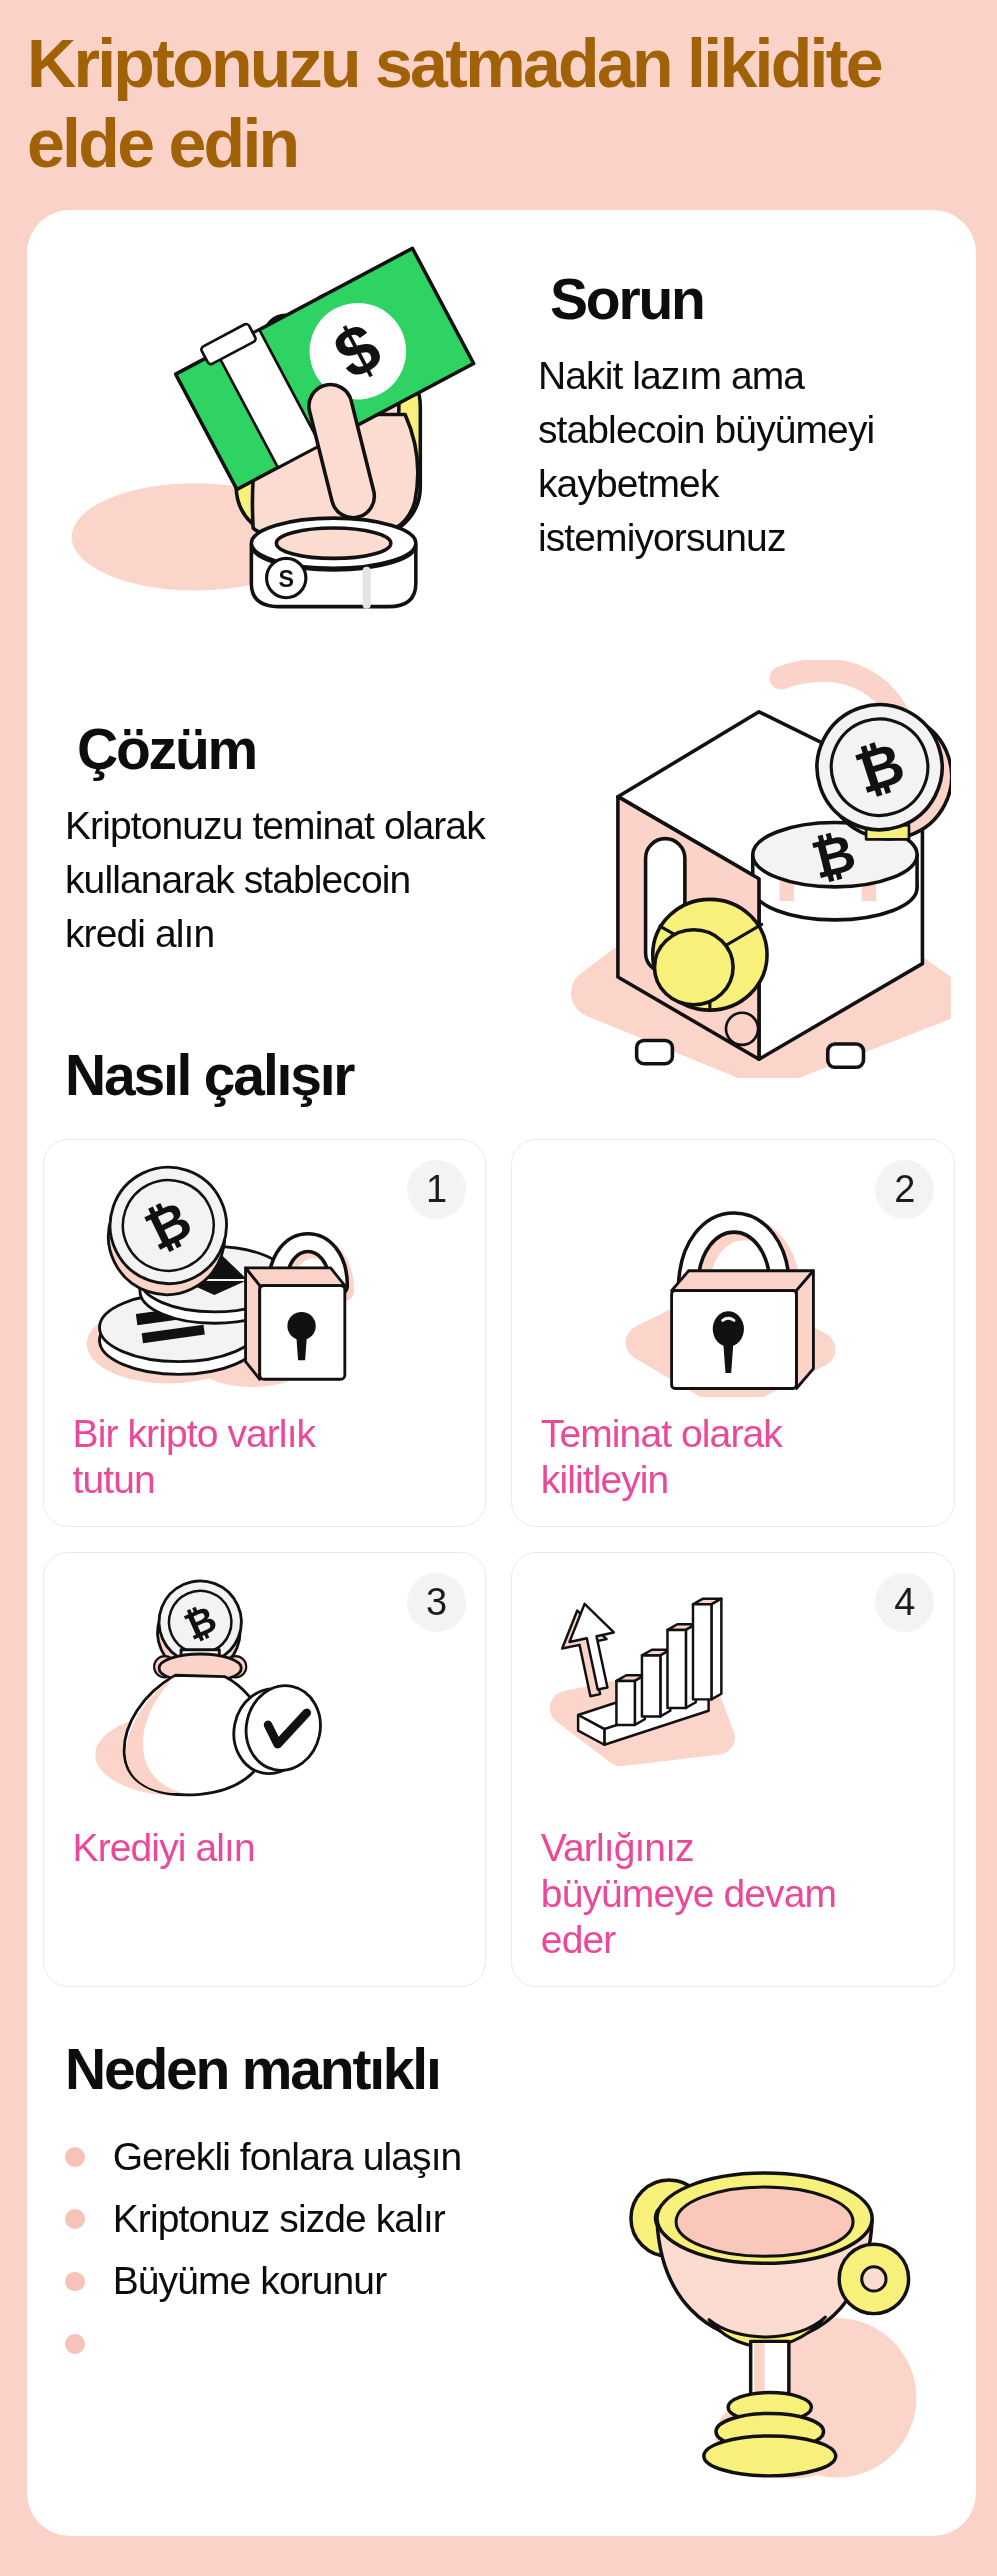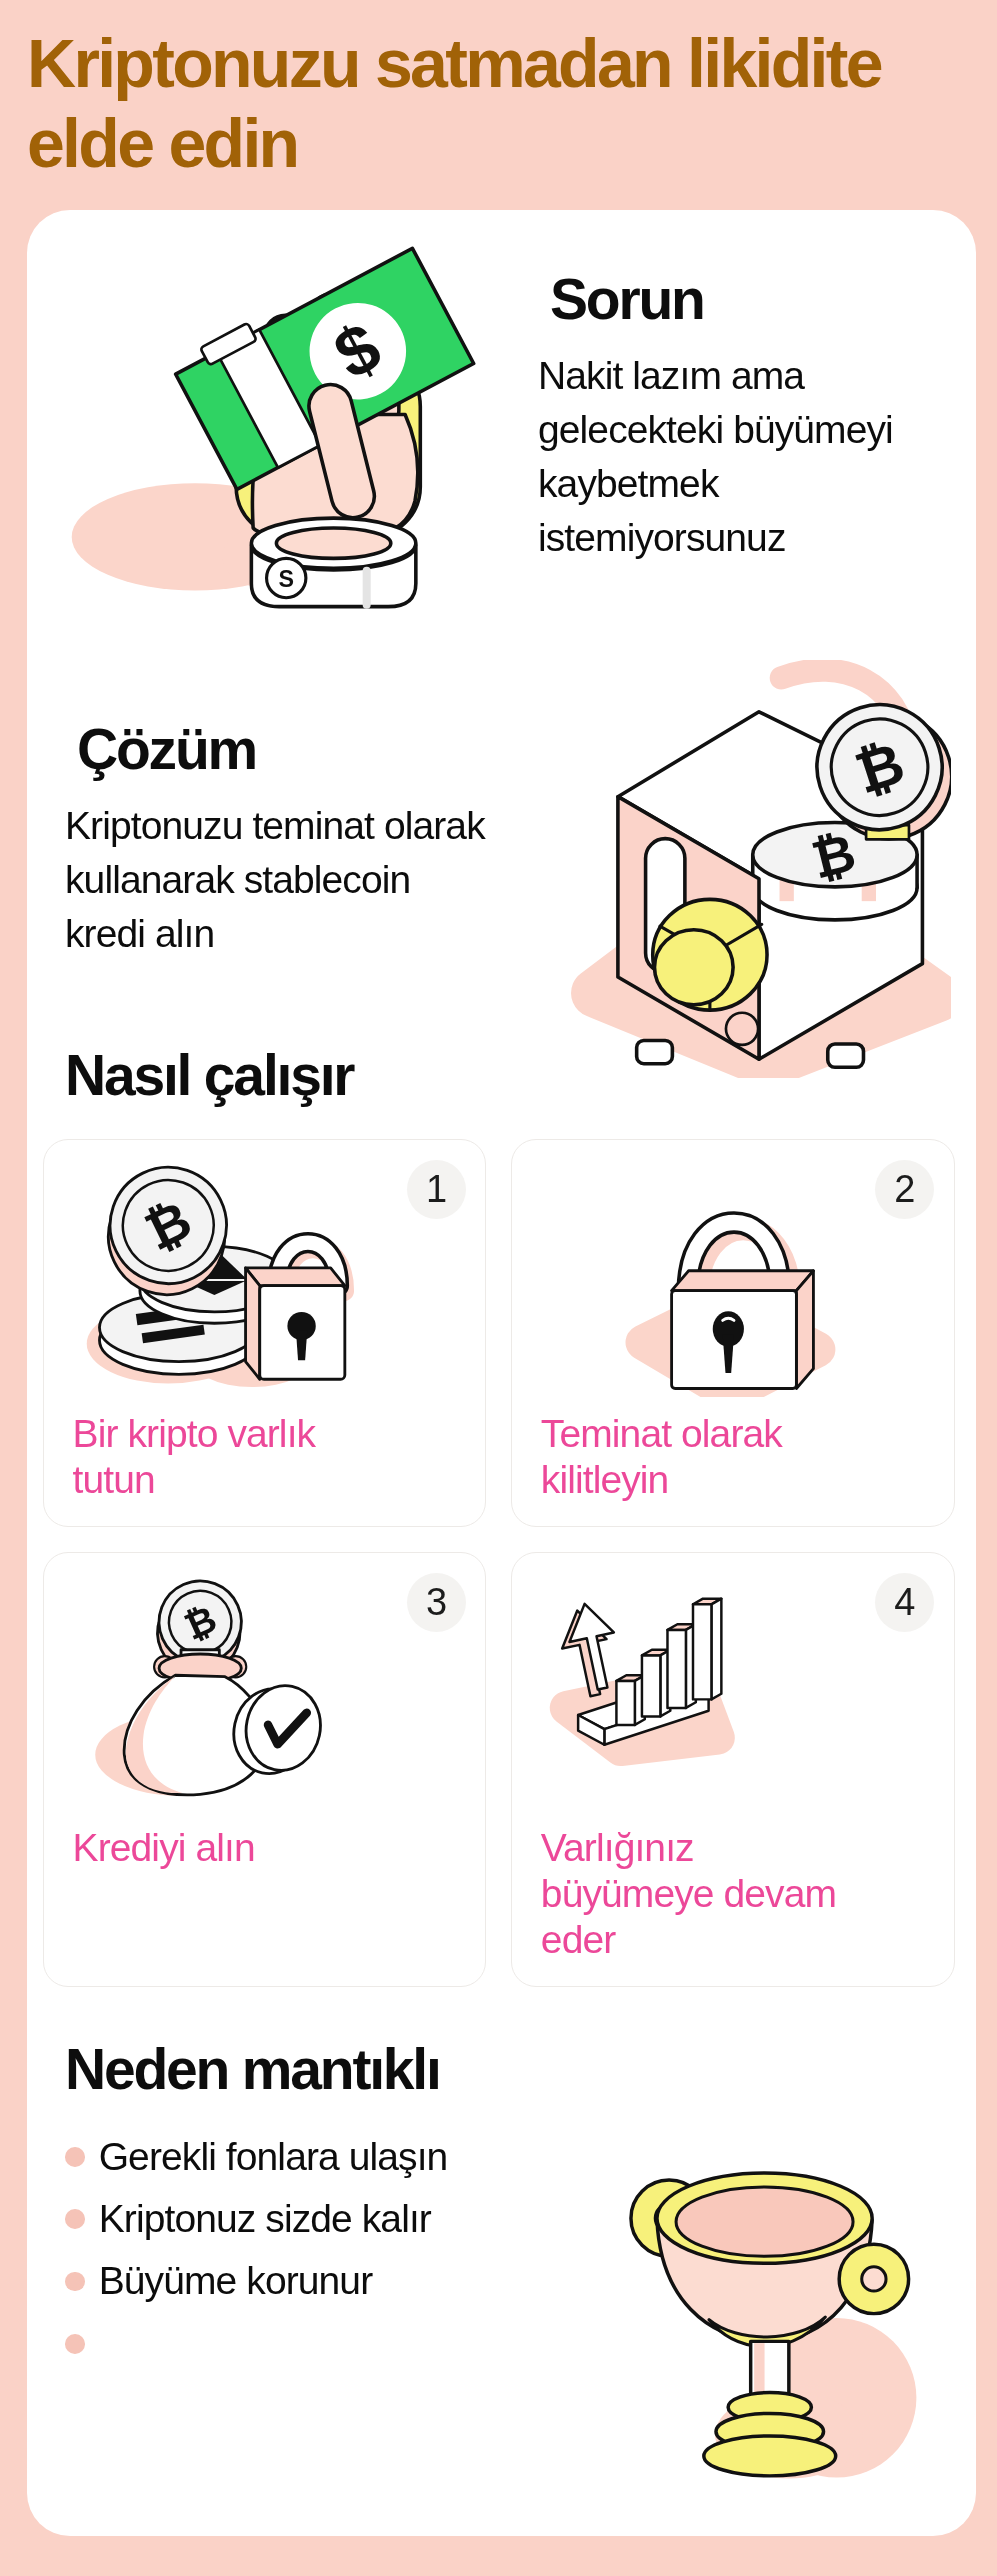--- a/index.html
+++ b/index.html
@@ -56,21 +56,21 @@
   .badge{
     position:absolute;top:19.7px;right:19.7px;width:59px;height:59px;border-radius:50%;
     background:#F4F3F1;display:flex;align-items:center;justify-content:center;
     font-size:38px;font-weight:500;color:#1c1c1c;letter-spacing:-0.9px;
   }
   
   .why-h{margin:50px 0 0 38px;}
   .why-row{display:flex;justify-content:space-between;margin:25px 30px 0 38px;}
   .bullets{list-style:none;margin:7.2px 0 0 0;padding:0;}
   .bullet{
-    display:flex;align-items:flex-start;gap:14px;margin-bottom:14.3px;
+    display:flex;align-items:flex-start;gap:28px;margin-bottom:14.3px;
     font-size:39px;line-height:48px;letter-spacing:-0.9px;color:#0c0c0c;
   }
   .dot{flex:none;width:19.7px;height:19.7px;border-radius:50%;background:#F5C3B7;margin-top:14.3px;}
   .trophy-box{flex:none;width:295px;height:370px;margin:-12.5px 27px 0 0;}
   svg{display:block;}
   svg text{font-family:"Liberation Sans",sans-serif;font-weight:bold;fill:#111;}
 </style>
 </head>
 <body>
 
@@ -103,21 +103,21 @@
           <path d="M223,349 L223,392 Q223,418 254,418 L376,418 Q407,418 407,392 L407,349 A92,28 0 0 1 223,349 Z" fill="#fff" stroke="#111" stroke-width="4"></path>
           <line x1="352" y1="378" x2="352" y2="416" stroke="#E4E4E4" stroke-width="9"></line>
           <circle cx="262" cy="386" r="22" fill="#fff" stroke="#111" stroke-width="3.5"></circle>
           <text x="262" y="396" font-size="26" text-anchor="middle">S</text>
         </g>
       </svg>
     </div>
     <div class="sorun-text">
       <h2 class="h2">Sorun</h2>
       <p class="body-text">Nakit lazım ama
-gelecekteki büyümeyi
+stablecoin büyümeyi
 kaybetmek
 istemiyorsunuz</p>
     </div>
   </section>
 
   <section class="cozum">
     <div class="cozum-text">
       <h2 class="h2">Çözüm</h2>
       <p class="body-text">Kriptonuzu teminat olarak
 kullanarak stablecoin

